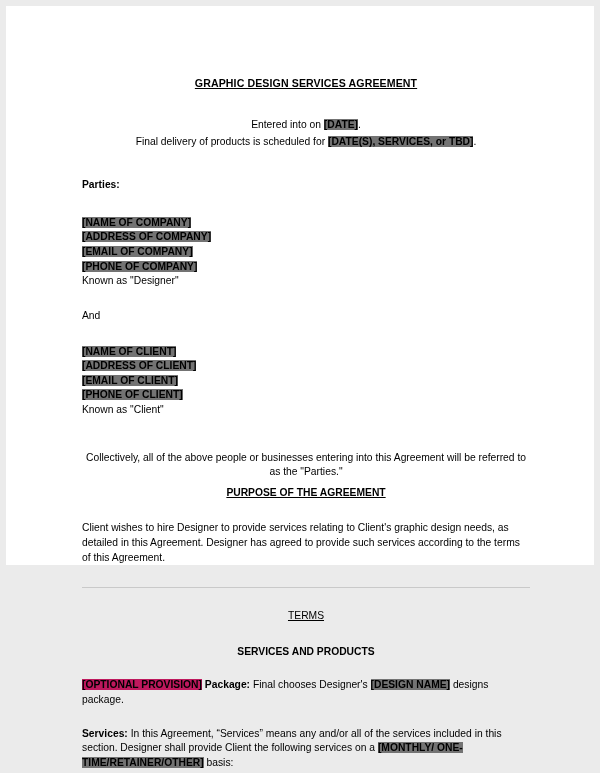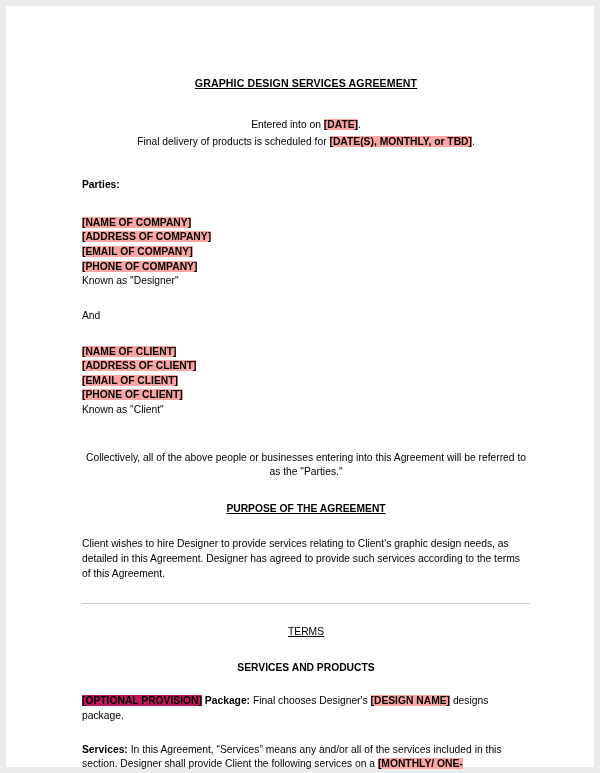--- a/index.html
+++ b/index.html
@@ -11,21 +11,21 @@
     width: 600px;
     height: 773px;
     overflow: hidden;
     font-family: "Liberation Sans", sans-serif;
   }
   .page {
     position: absolute;
     left: 6px;
     top: 6px;
     width: 588px;
-    height: 761px;
+    height: 559px;
     background: #ffffff;
     box-sizing: border-box;
   }
   .content {
     position: absolute;
     left: 76px;
     top: 0;
     width: 448px;
     color: #000000;
     font-size: 10.3px;
@@ -66,21 +66,21 @@
   }
   .collective {
     text-align: center;
     margin-top: 33px;
     padding: 0 4px;
   }
   .section-heading {
     text-align: center;
     font-weight: bold;
     text-decoration: underline;
-    margin-top: 22px;
+    margin-top: 6px;
   }
   .purpose-body {
     margin-top: 21px;
   }
   .divider {
     height: 0;
     border-top: 1px solid #c9c9c9;
     margin-top: 22px;
   }
   .terms-heading {
@@ -91,42 +91,42 @@
   }
   .subsection-heading {
     text-align: center;
     font-weight: bold;
     margin-top: 21px;
   }
   .para {
     margin-top: 19px;
   }
   .hl-yellow {
-    background-color: #fca5a5;
+    background-color: #737373;
     font-weight: bold;
   }
   .hl-green {
     background-color: #be185d;
     font-weight: bold;
   }
   .b {
     font-weight: bold;
   }
 </style>
 </head>
 <body>
 
 <div class="page">
   <div class="content">
 
     <div class="doc-title">GRAPHIC DESIGN SERVICES AGREEMENT</div>
 
     <div class="intro-block">
       <div class="centered-line"><span>Entered into on </span><span class="hl-yellow">[DATE]</span><span>.</span></div>
-      <div class="centered-line"><span>Final delivery of products is scheduled for </span><span class="hl-yellow">[DATE(S), MONTHLY, or TBD]</span><span>.</span></div>
+      <div class="centered-line"><span>Final delivery of products is scheduled for </span><span class="hl-yellow">[DATE(S), SERVICES, or TBD]</span><span>.</span></div>
     </div>
 
     <div class="parties-label">Parties:</div>
 
     <div class="party-block">
       <div class="party-line"><span class="hl-yellow">[NAME OF COMPANY]</span></div>
       <div class="party-line"><span class="hl-yellow">[ADDRESS OF COMPANY]</span></div>
       <div class="party-line"><span class="hl-yellow">[EMAIL OF COMPANY]</span></div>
       <div class="party-line"><span class="hl-yellow">[PHONE OF COMPANY]</span></div>
       <div class="party-line">Known as "Designer"</div>

